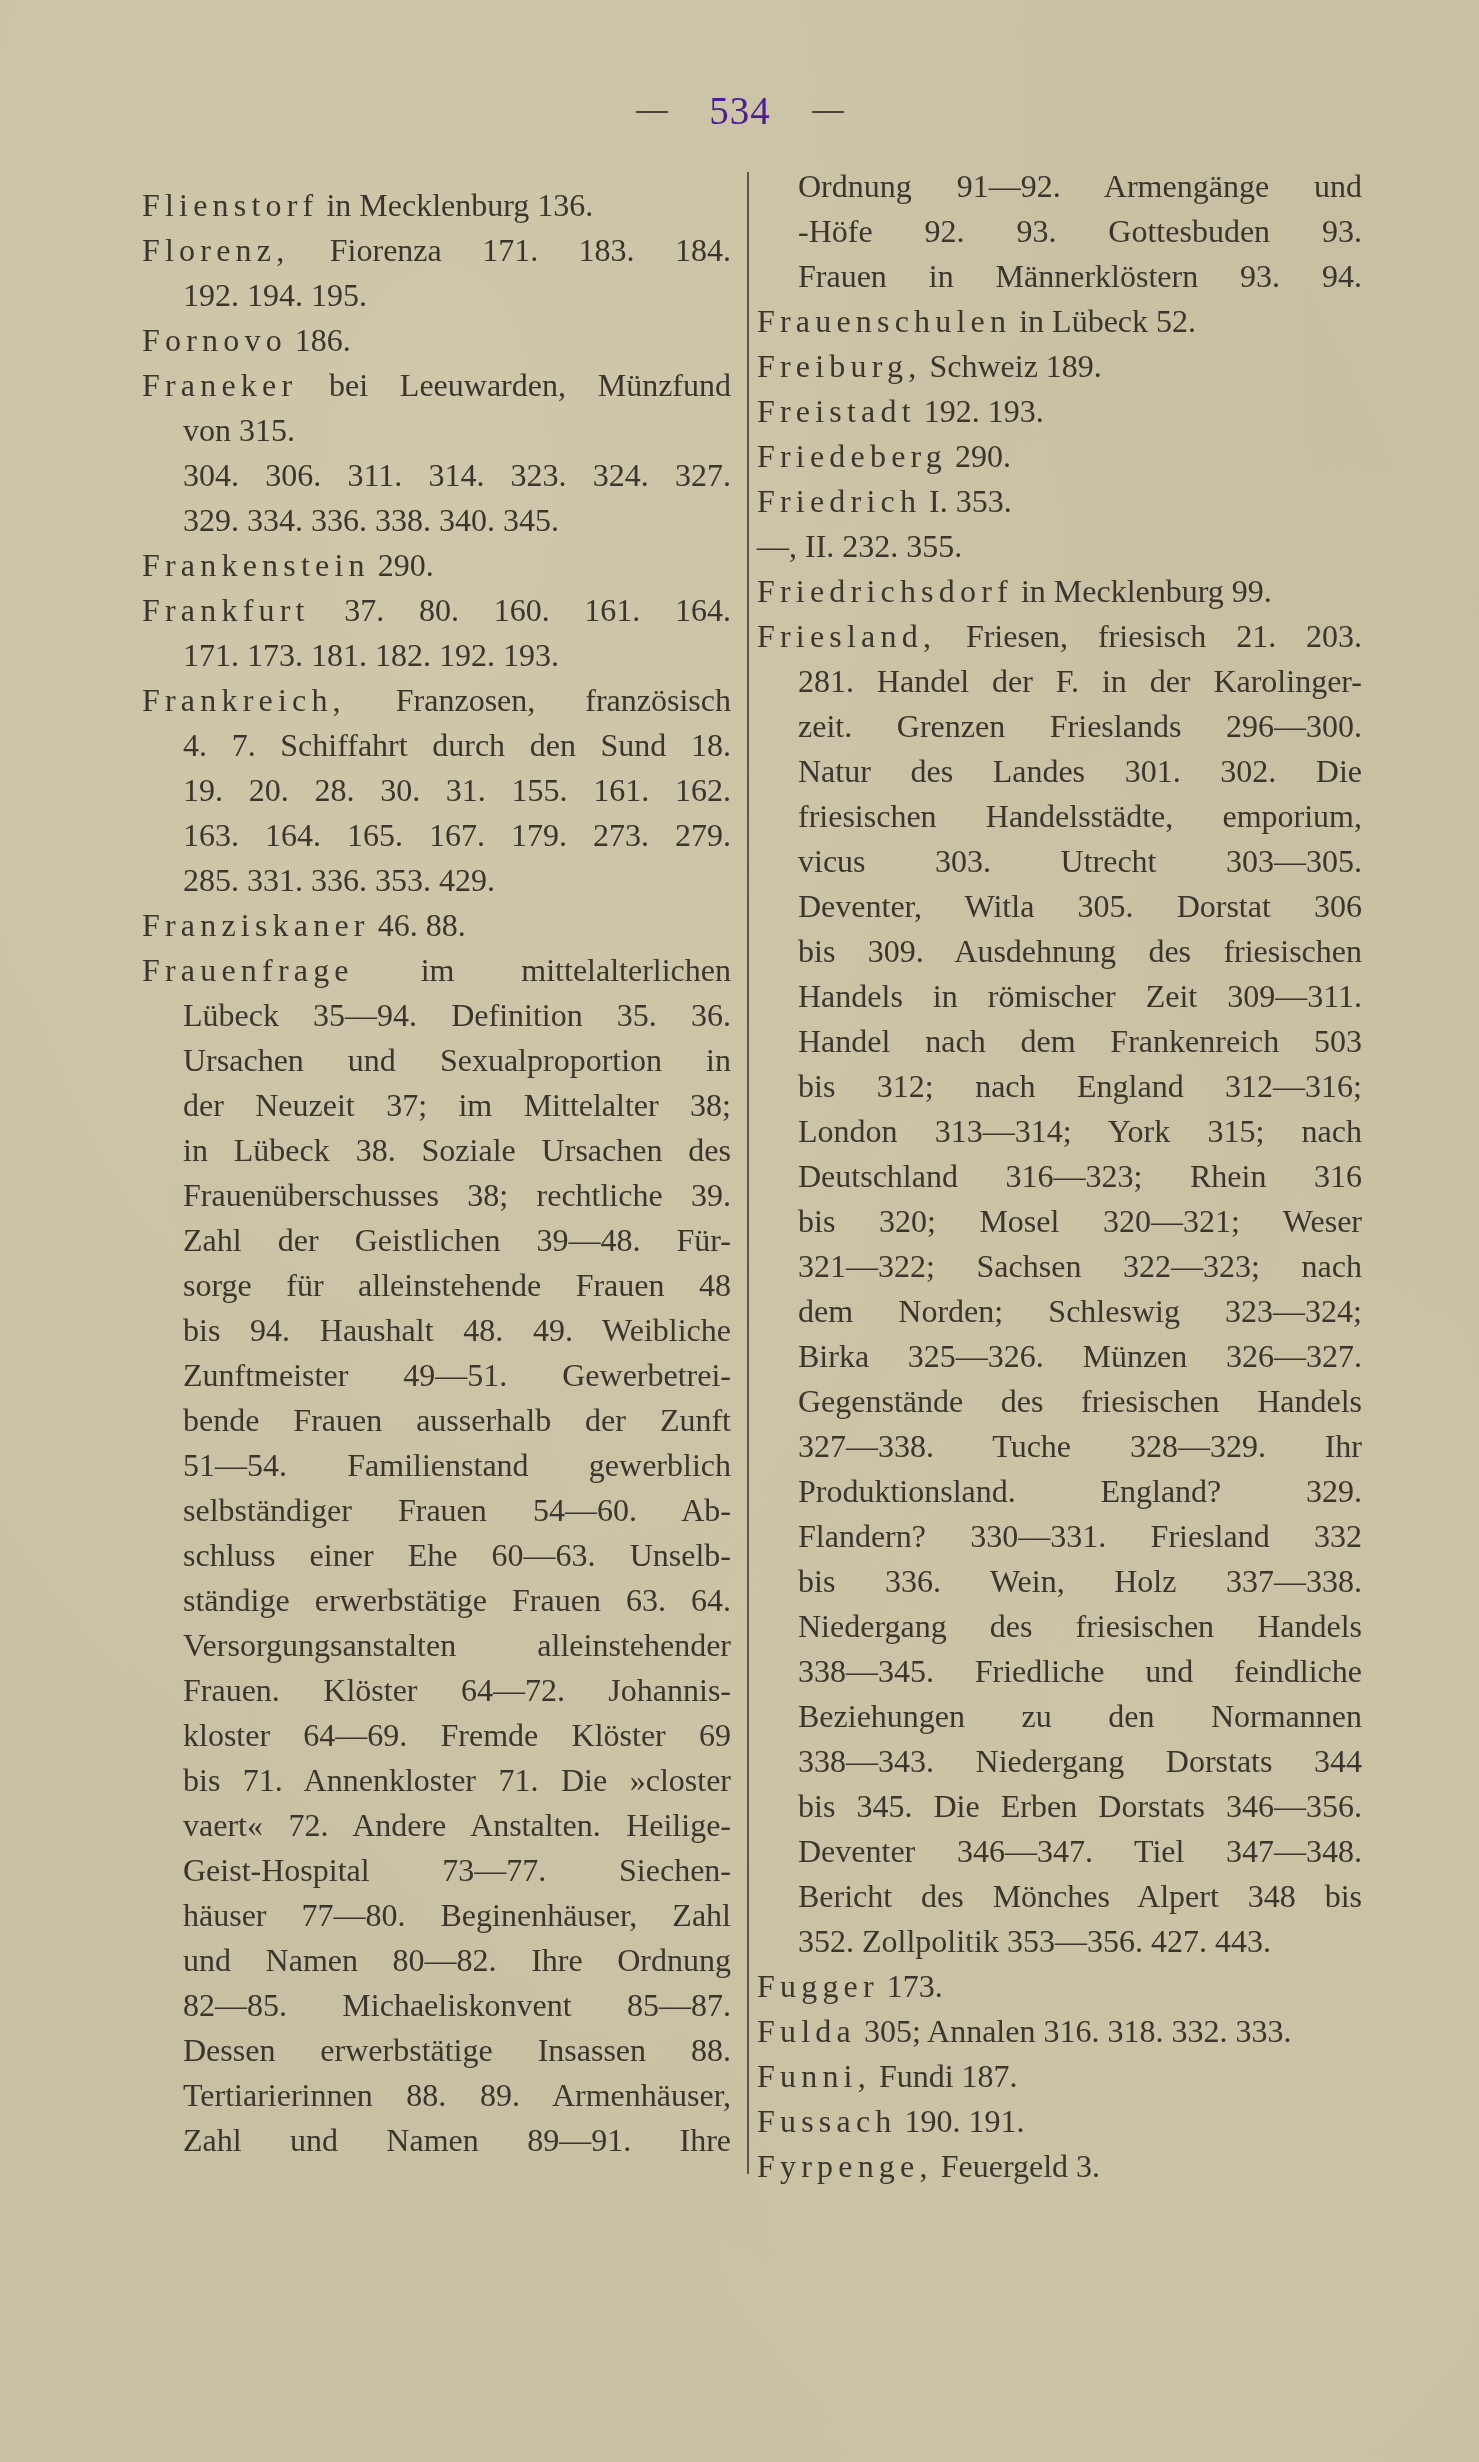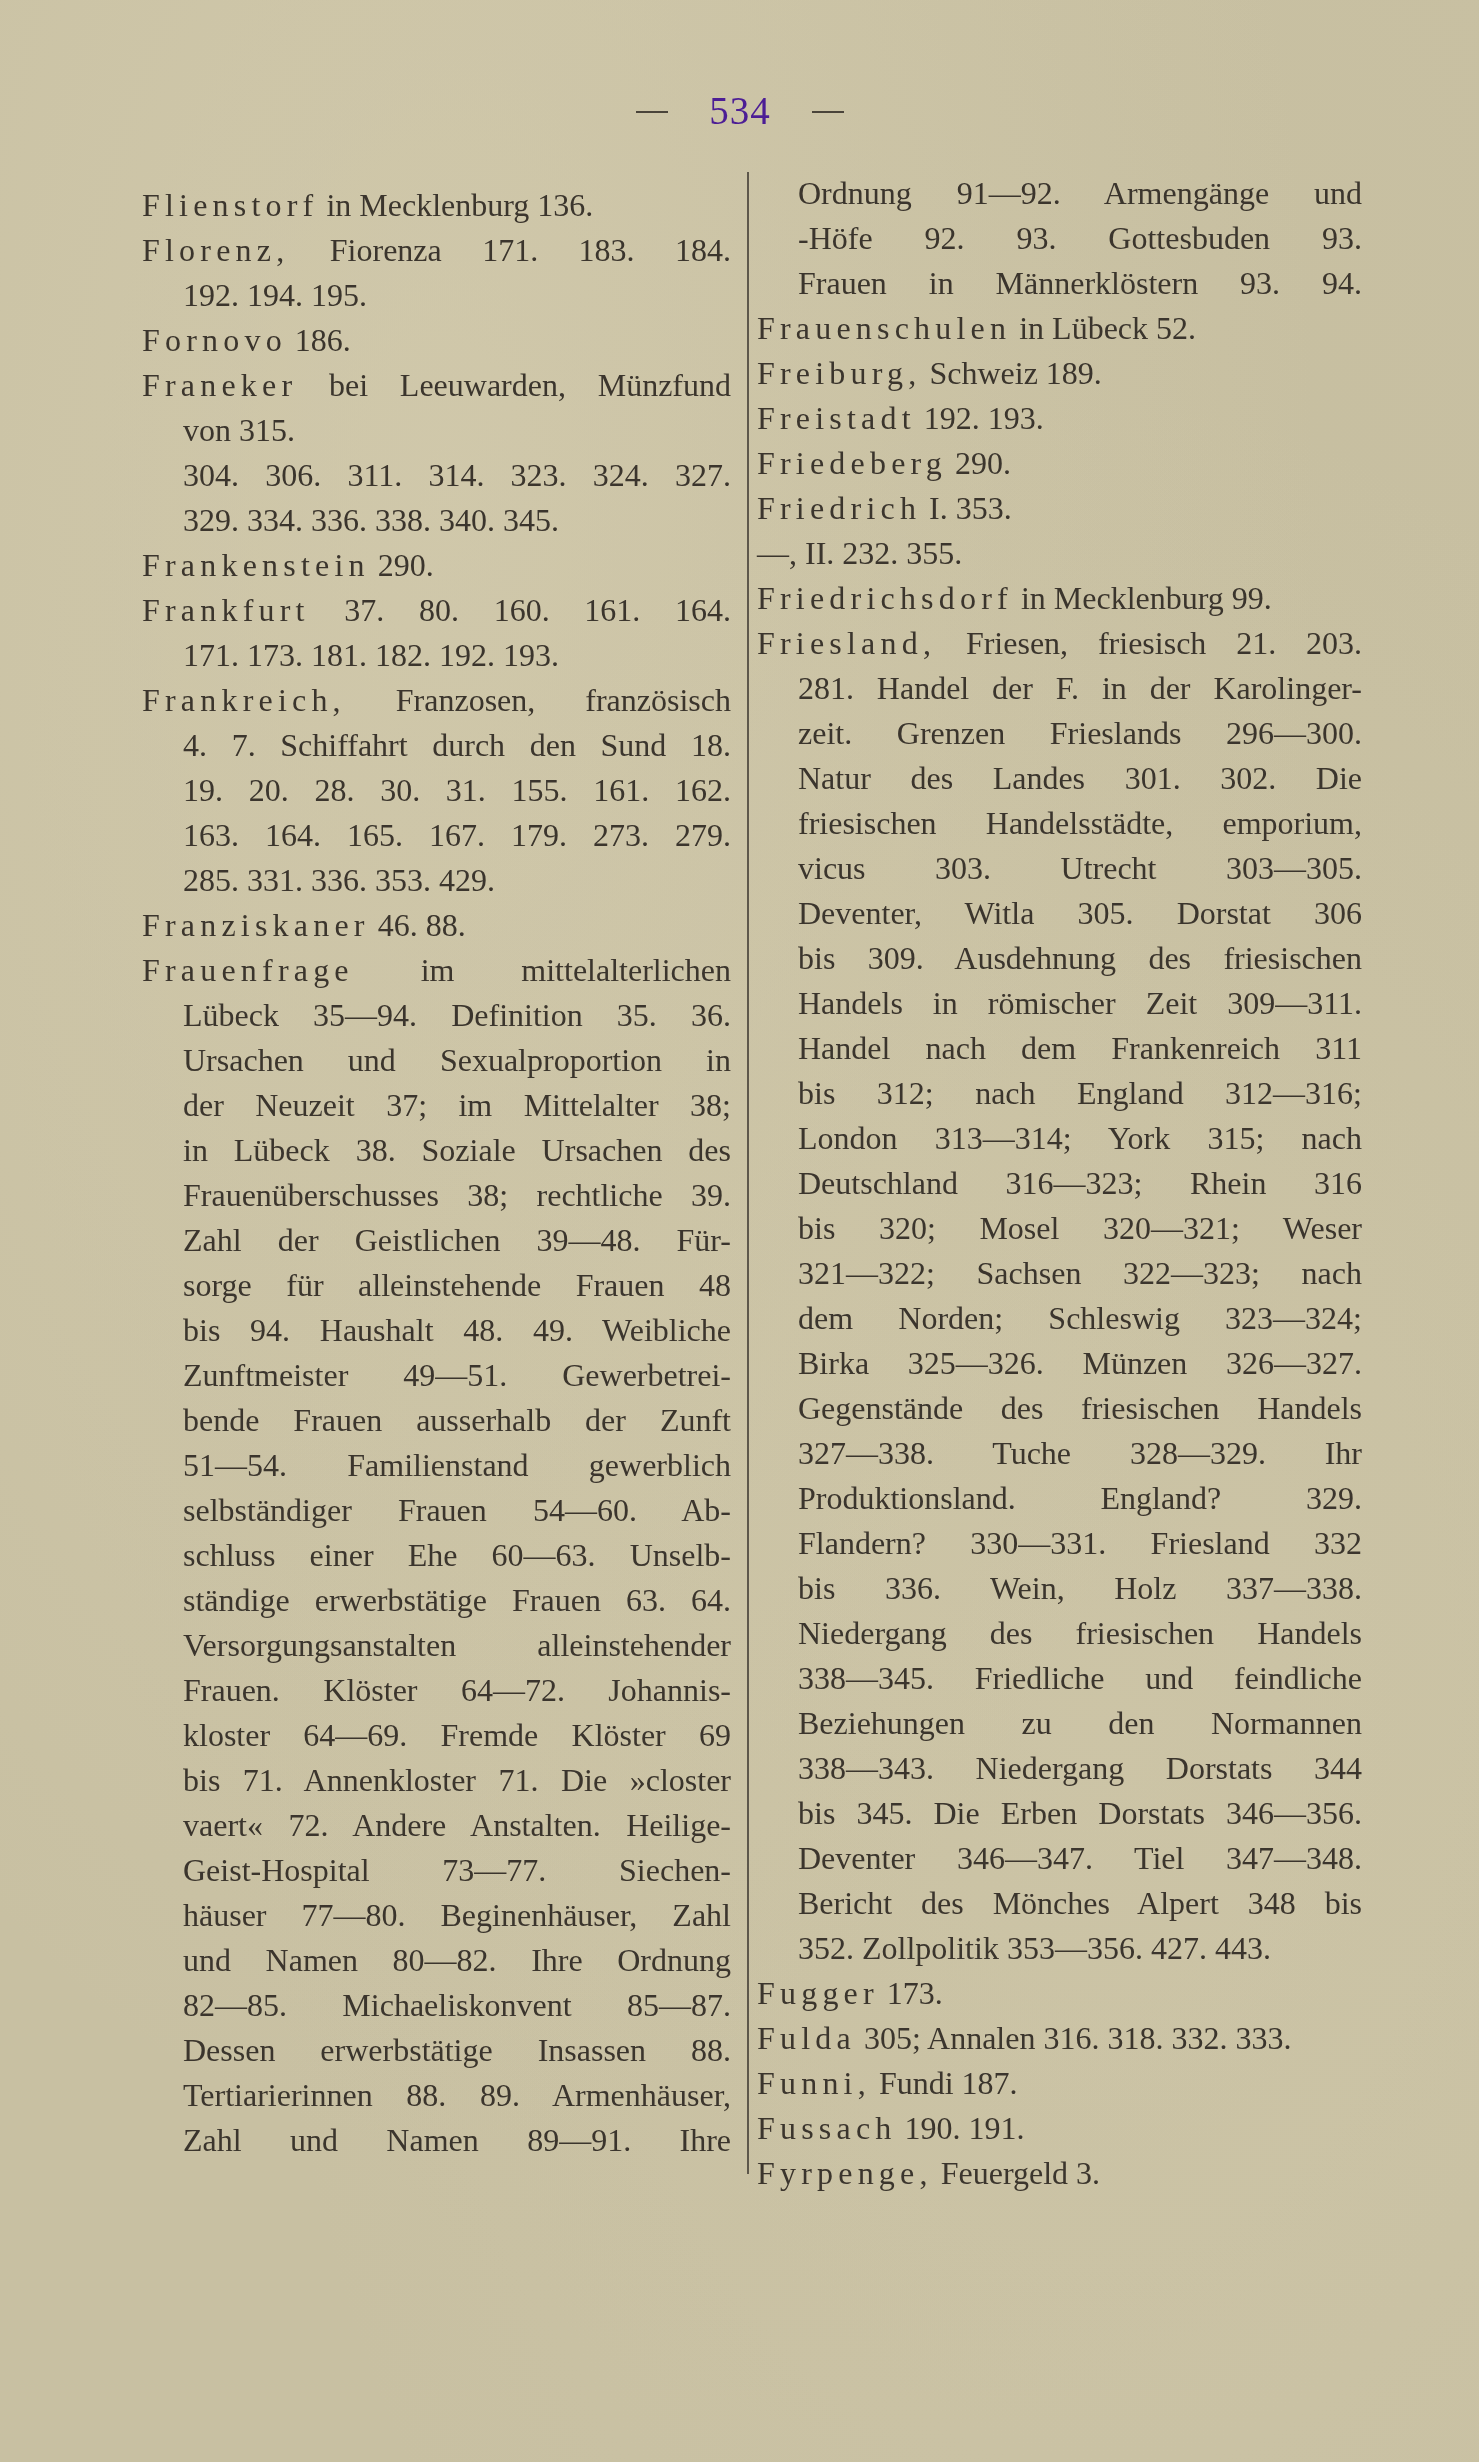--- a/index.html
+++ b/index.html
@@ -50,21 +50,21 @@
     line-height: 45px;
     margin-top: 16px;
   }
   .col-left {
     left: 142px;
     width: 589px;
   }
   .col-right {
     left: 757px;
     width: 605px;
-    top: 155px;
+    top: 148px;
   }
   .column-rule {
     position: absolute;
     left: 747px;
     top: 172px;
     width: 1.6px;
     height: 2002px;
     background: #4a443b;
     opacity: 0.85;
   }
@@ -154,21 +154,21 @@
     <div class="line last"><span class="hw">Friedrichsdorf</span><span> in Mecklenburg 99.</span></div>
     <div class="line"><span class="hw">Friesland,</span><span> Friesen, friesisch 21. 203.</span></div>
     <div class="line indent"><span>281. Handel der F. in der Karolinger-</span></div>
     <div class="line indent"><span>zeit. Grenzen Frieslands 296—300.</span></div>
     <div class="line indent"><span>Natur des Landes 301. 302. Die</span></div>
     <div class="line indent"><span>friesischen Handelsstädte, emporium,</span></div>
     <div class="line indent"><span>vicus 303. Utrecht 303—305.</span></div>
     <div class="line indent"><span>Deventer, Witla 305. Dorstat 306</span></div>
     <div class="line indent"><span>bis 309. Ausdehnung des friesischen</span></div>
     <div class="line indent"><span>Handels in römischer Zeit 309—311.</span></div>
-    <div class="line indent"><span>Handel nach dem Frankenreich 311</span></div>
+    <div class="line indent"><span>Handel nach dem Frankenreich 503</span></div>
     <div class="line indent"><span>bis 312; nach England 312—316;</span></div>
     <div class="line indent"><span>London 313—314; York 315; nach</span></div>
     <div class="line indent"><span>Deutschland 316—323; Rhein 316</span></div>
     <div class="line indent"><span>bis 320; Mosel 320—321; Weser</span></div>
     <div class="line indent"><span>321—322; Sachsen 322—323; nach</span></div>
     <div class="line indent"><span>dem Norden; Schleswig 323—324;</span></div>
     <div class="line indent"><span>Birka 325—326. Münzen 326—327.</span></div>
     <div class="line indent"><span>Gegenstände des friesischen Handels</span></div>
     <div class="line indent"><span>327—338. Tuche 328—329. Ihr</span></div>
     <div class="line indent"><span>Produktionsland. England? 329.</span></div>

